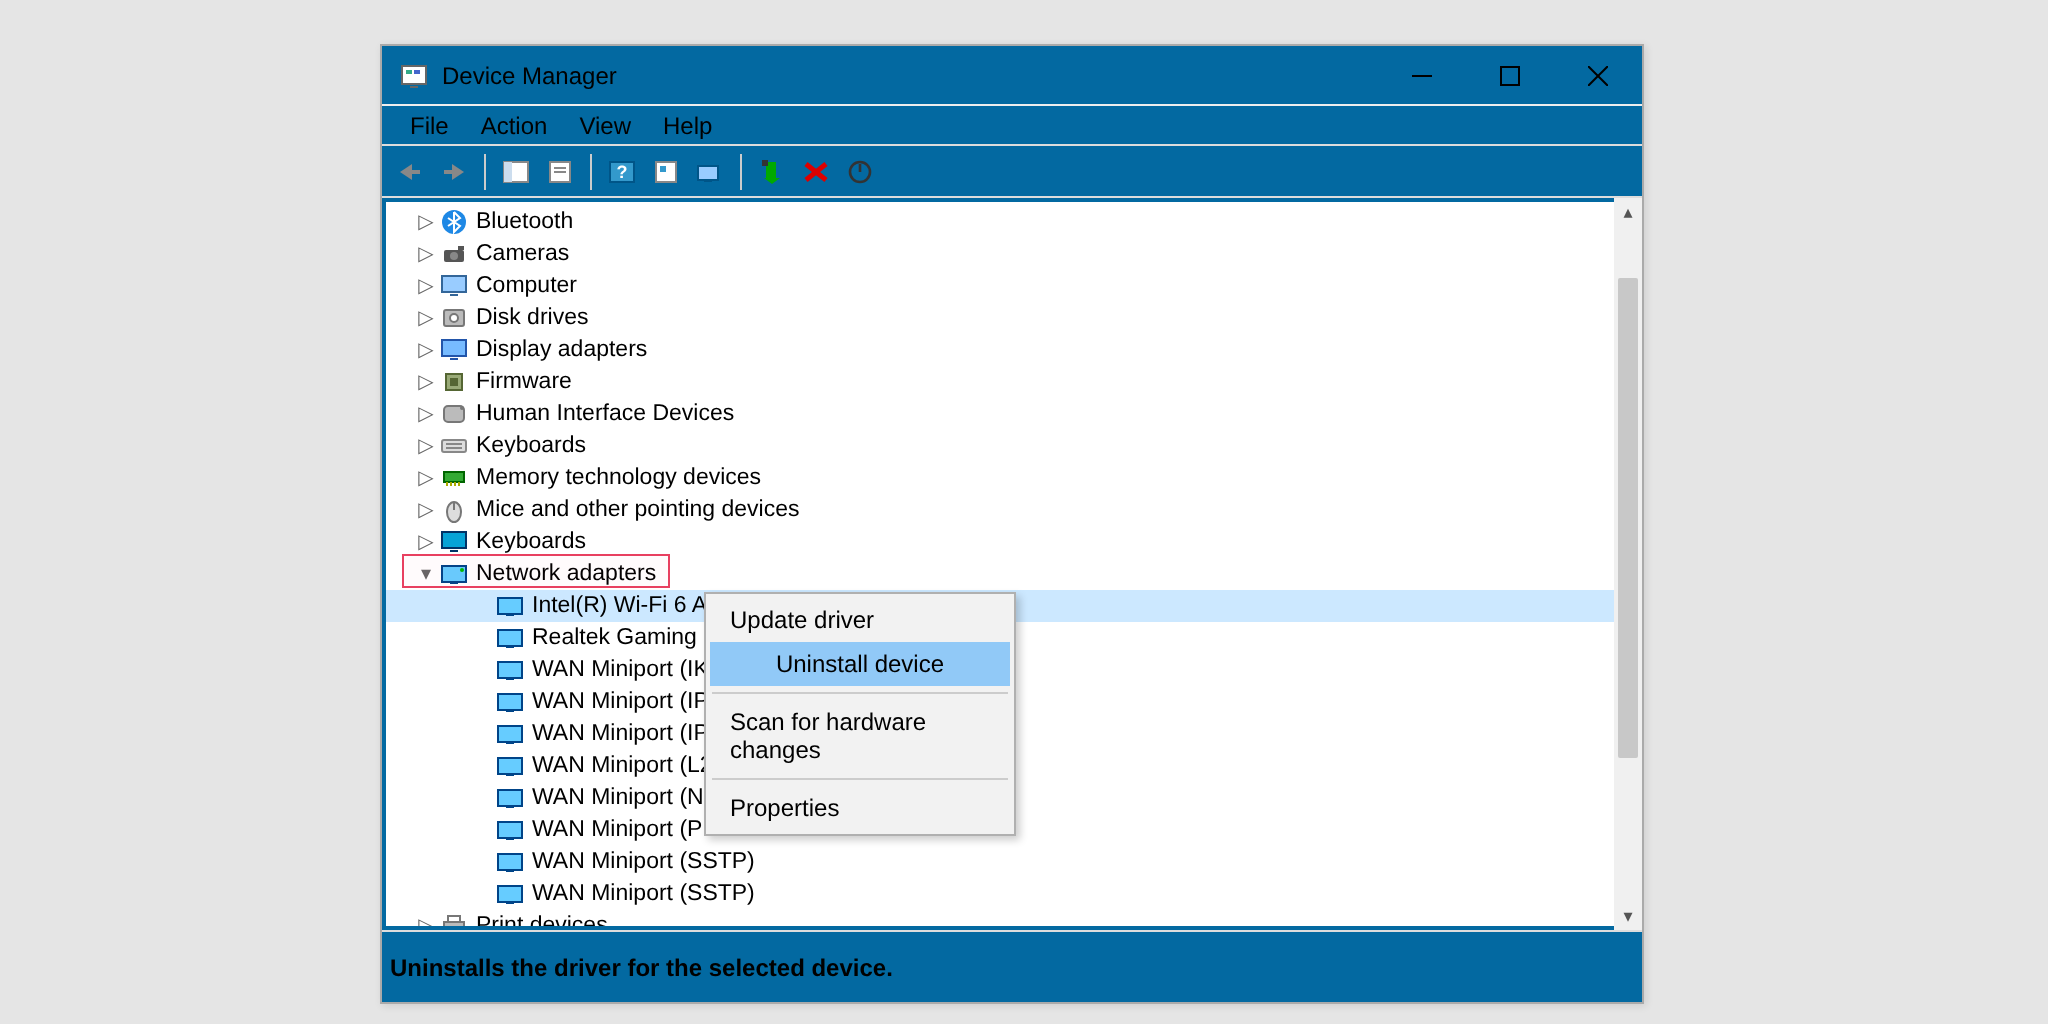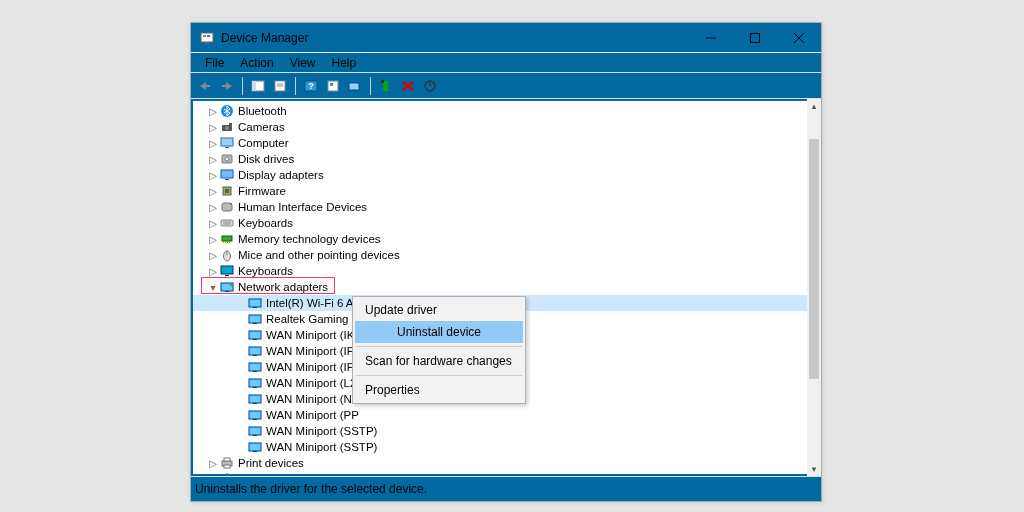--- a/index.html
+++ b/index.html
@@ -165,44 +165,45 @@
     position: absolute;
   }
   .selected {
     background: #cce8ff;
   }
   .context-menu {
     position: absolute;
     background: #f2f2f2;
     border: 1px solid #b0b0b0;
     box-shadow: 2px 2px 4px rgba(0,0,0,0.2);
-    width: 174px;
+    width: 156px;
     padding: 2px;
     font-size: 12px;
   }
   .context-menu .cm-item {
     padding: 4px 10px;
   }
   .context-menu .cm-item.hl {
     background: #91c9f7;
     text-align: center;
   }
   .context-menu .cm-sep {
     height: 1px;
     background: #ccc;
     margin: 3px 1px;
   }
   .context-menu .cm-bold { font-weight: normal; }
   .statusbar {
-    height: 25px;
+    height: 36px;
     border-top: 1px solid #ddd;
     display: flex;
     align-items: center;
     padding-left: 4px;
     font-size: 12px;
+    font-weight: bold;
   }
   
   svg { display: block; }
 </style>
 </head>
 <body>
 
 <div class="window">
 
   <div class="titlebar">

